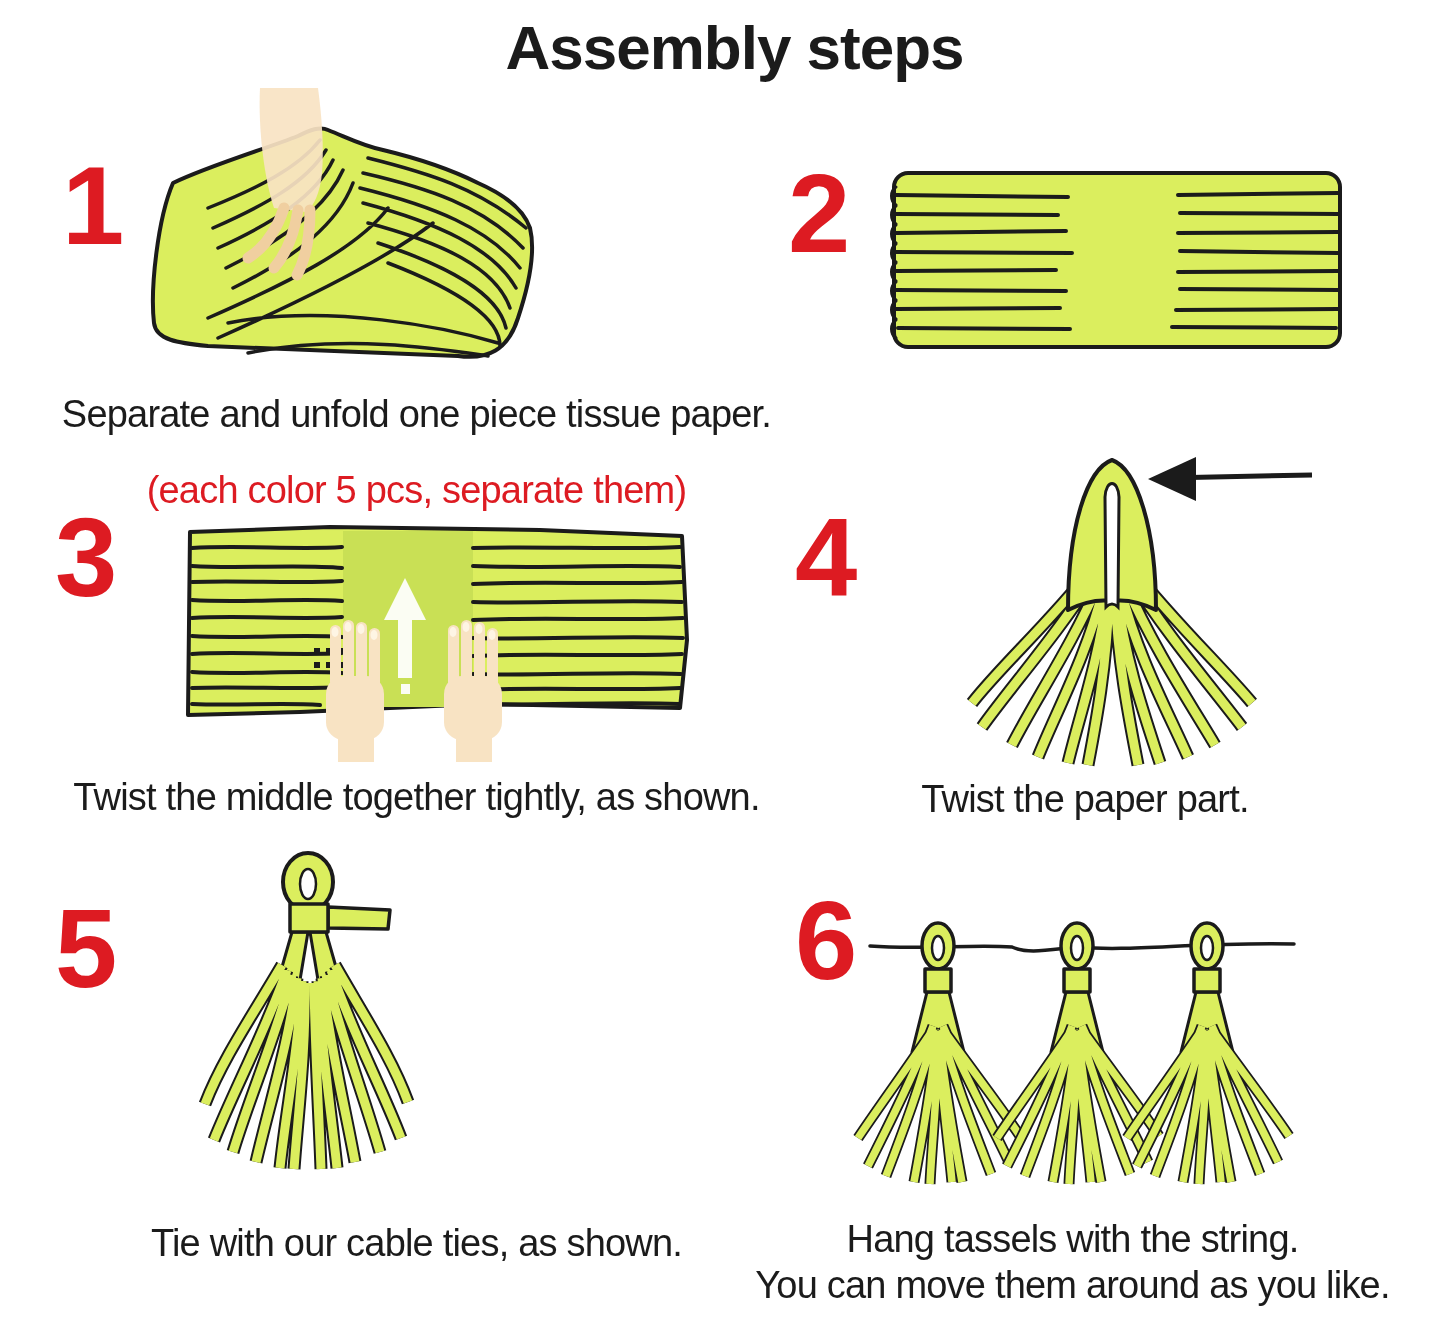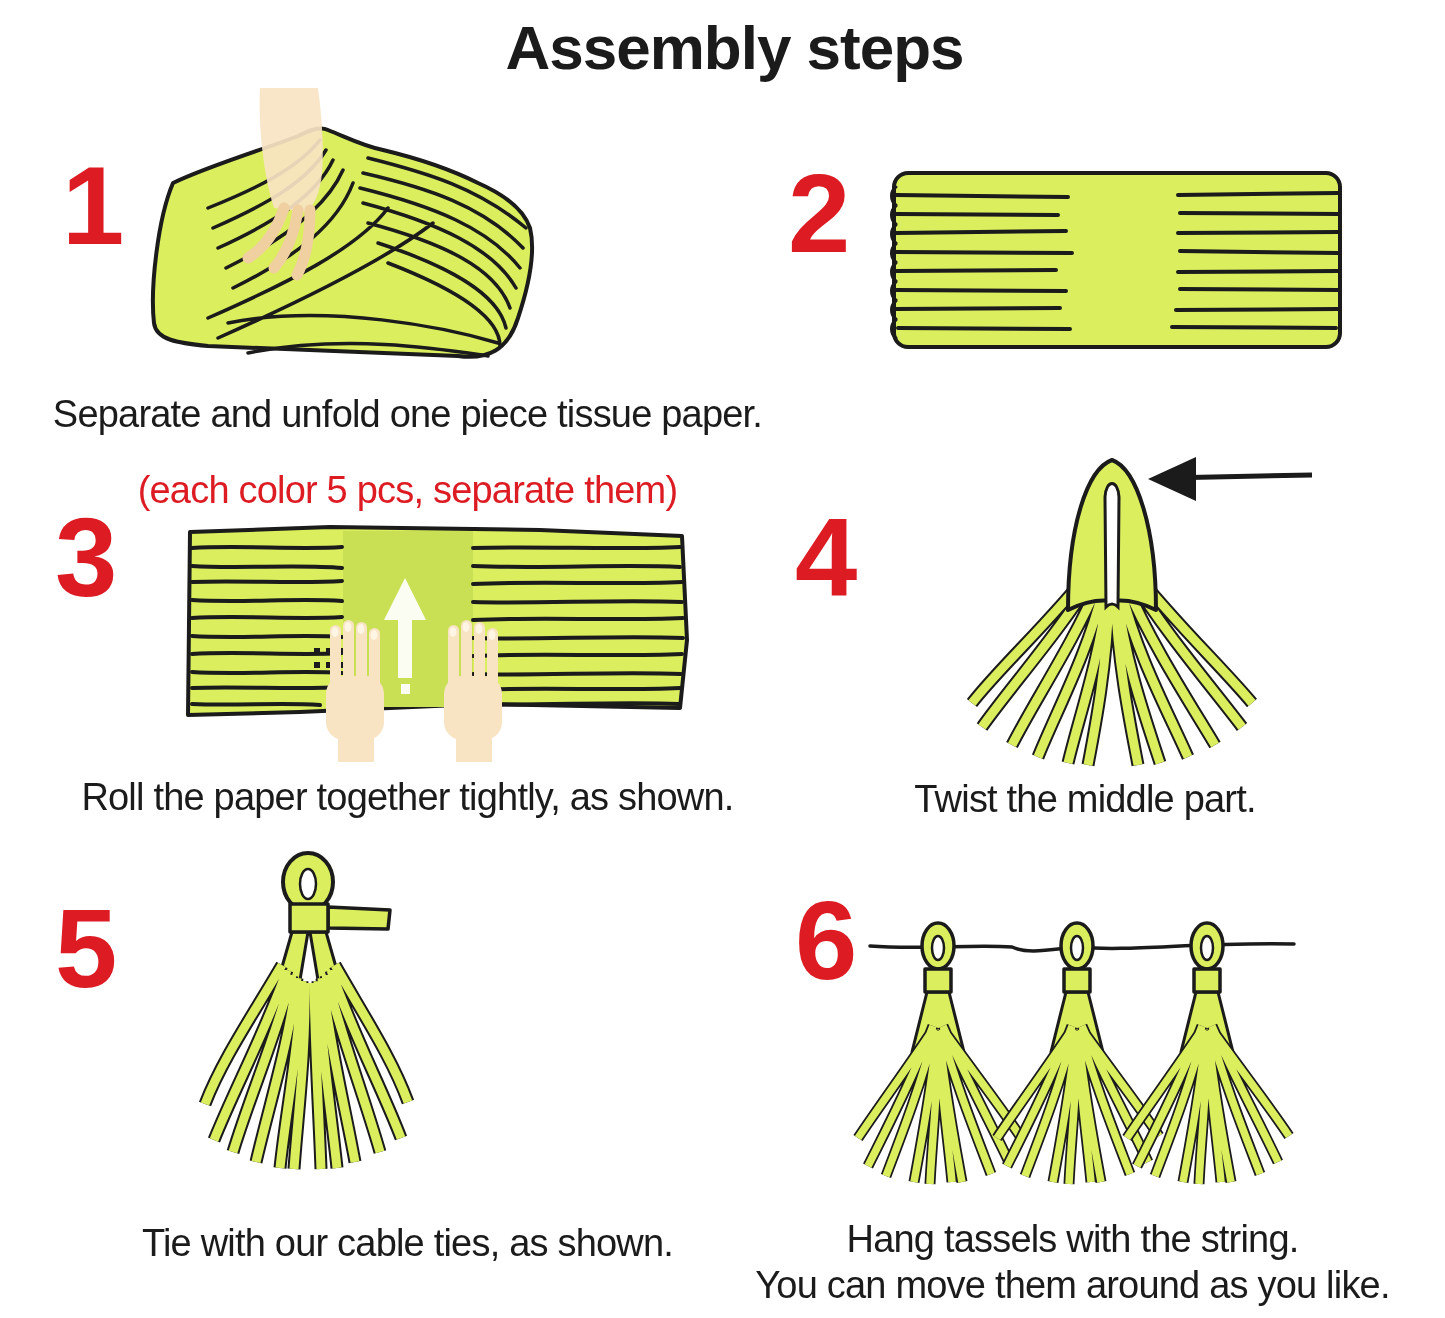--- a/index.html
+++ b/index.html
@@ -13,21 +13,21 @@
   }
   .num{
     position:absolute;font-size:112px;font-weight:700;line-height:1;
     color:var(--red);
   }
   .cap{
     position:absolute;font-size:38px;line-height:1.15;text-align:center;
     letter-spacing:-0.8px;color:var(--ink);
   }
   .cap.red{color:var(--red);}
-  .col-left{left:0;width:815px;}
+  .col-left{left:9px;width:815px;}
   .col-right{left:790px;width:590px;}
   .col-wide{left:700px;width:745px;}
   svg{position:absolute;overflow:visible;}
   .shape{fill:var(--green);stroke:var(--ink);stroke-width:4;stroke-linejoin:round;}
   .shape-dark{fill:var(--green-dark);stroke:none;}
   .lines{fill:none;stroke:var(--ink);stroke-width:3.5;stroke-linecap:round;}
   .sO{fill:none;stroke:var(--ink);stroke-width:13;stroke-linecap:butt;}
   .sI{fill:none;stroke:var(--green);stroke-width:9;stroke-linecap:butt;}
   #step6-illus .sO{stroke-width:11;}
   #step6-illus .sI{stroke-width:7.5;}
@@ -140,21 +140,21 @@
       <rect class="skin" x="294" y="102" width="11" height="64" rx="5.5"></rect>
       <rect class="skin" x="307" y="108" width="11" height="60" rx="5.5"></rect>
       <rect class="skin" x="264" y="156" width="58" height="64" rx="18"></rect>
       <rect class="skin" x="276" y="212" width="36" height="30"></rect>
       <ellipse class="nail" cx="273" cy="112" rx="3.5" ry="5"></ellipse>
         <ellipse class="nail" cx="286" cy="107" rx="3.5" ry="5"></ellipse>
       <ellipse class="nail" cx="299" cy="109" rx="3.5" ry="5"></ellipse>
         <ellipse class="nail" cx="312" cy="115" rx="3.5" ry="5"></ellipse>
     </g>
   </svg>
-  <div class="cap col-left" style="top:776px;">Roll the paper together tightly, as shown.</div>
+  <div class="cap col-left" style="top:776px;">Twist the middle together tightly, as shown.</div>
 
   <span class="num" style="left:795px;top:502px;">4</span>
   <svg id="step4-illus" style="left:960px;top:445px;" width="370" height="330" viewBox="0 0 370 330">
     <g>
       <path id="fan4" fill="none" d="
         M135,130 C97,190 52,240 22,282
         M139,138 C112,200 75,255 52,300
         M143,145 C127,210 97,265 78,312
         M147,150 C139,215 119,272 108,318
         M131,125 C87,180 40,222 12,258
@@ -168,21 +168,21 @@
       <use href="#fan4" class="sO"></use>
       <use href="#fan4" class="sI"></use>
     </g>
     <path class="shape" d="M108,165 C108,82 127,24 152,15 C177,24 196,84 196,165 C182,158 166,154 152,156 C138,154 122,158 108,165 Z"></path>
     <path class="hole" style="stroke-width:3" d="M146,162 L145,52 C146,34 158,34 159,52 L158,162 C154,158 150,158 146,162 Z"></path>
     <g>
       <path class="arrow-line" d="M206,33 L352,30"></path>
       <polygon class="arrow-black" points="188,34 236,12 236,56"></polygon>
     </g>
   </svg>
-  <div class="cap col-right" style="top:778px;">Twist the middle part.</div>
+  <div class="cap col-right" style="top:778px;">Twist the paper part.</div>
 
   <span class="num" style="left:55px;top:893px;">5</span>
   <svg id="step5-illus" style="left:192px;top:852px;" width="225" height="330" viewBox="0 0 225 330">
     <ellipse class="shape" cx="116" cy="30" rx="25" ry="29"></ellipse>
     <ellipse class="hole" cx="116" cy="32" rx="8" ry="15"></ellipse>
     <polygon class="shape" style="stroke-width:3" points="100,80 116,80 108,128 80,150"></polygon>
     <polygon class="shape" style="stroke-width:3" points="118,80 134,80 154,150 126,128"></polygon>
     <g>
       <path id="fan5" fill="none" d="
         M95,118 C74,178 42,238 22,288

